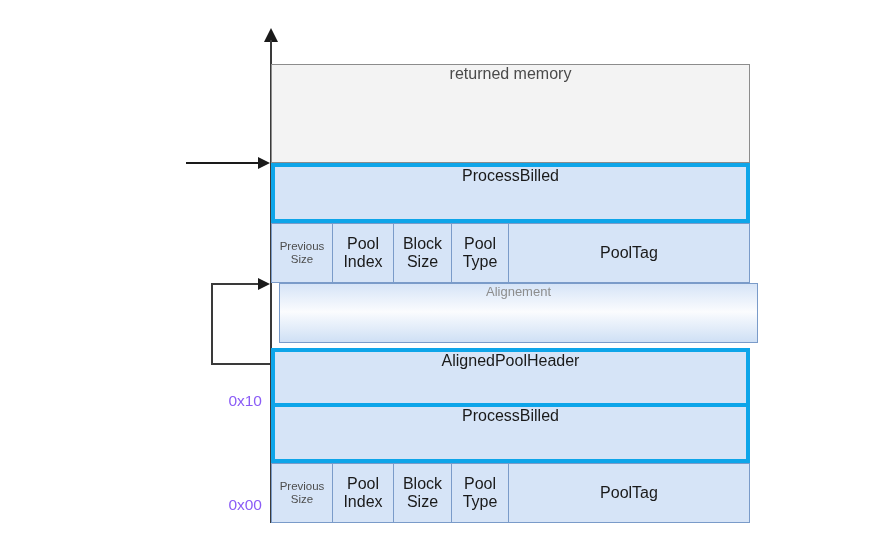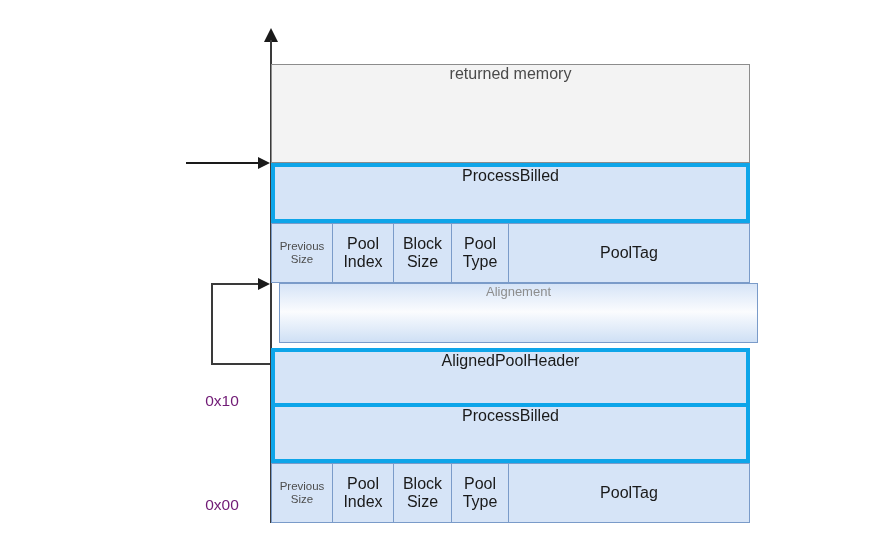--- a/index.html
+++ b/index.html
@@ -135,22 +135,22 @@
     height: 0;
     border-top: 6px solid transparent;
     border-bottom: 6px solid transparent;
     border-left: 12px solid #1a1a1a;
   }
 
   
   .offset-label {
     position: absolute;
     font-size: 15.5px;
-    color: #701a75;
-    text-align: center;
+    color: #8b5cf6;
+    text-align: right;
     white-space: nowrap;
   }
 </style>
 </head>
 <body>
 
 <div id="canvas">
 
   <div class="axis-head"></div>
   <div class="axis-line"></div>

